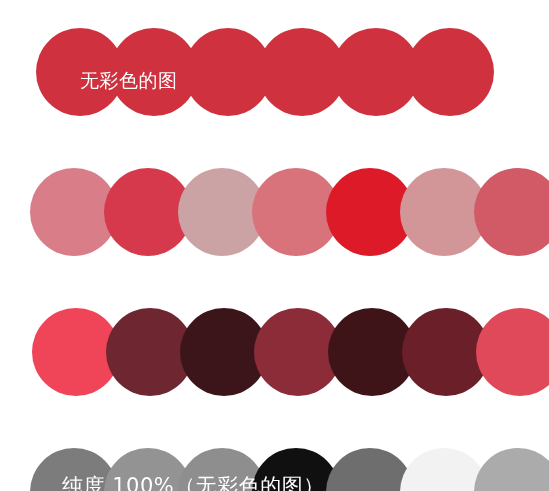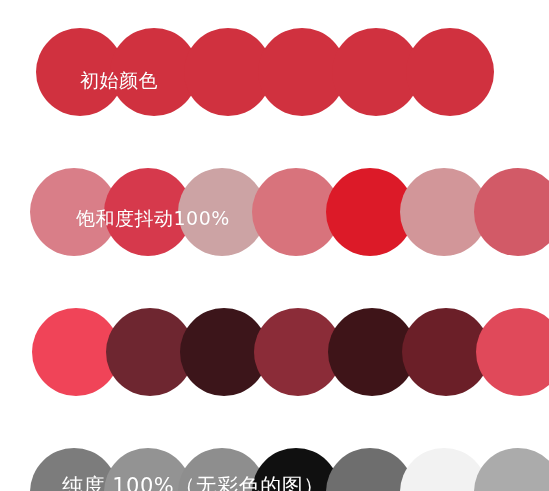--- a/index.html
+++ b/index.html
@@ -76,25 +76,24 @@
   #row-saturation .row-label { left: 76px;  top: 38px; }
   #row-brightness .row-label { left: 70px;  top: 38px; }
   #row-purity     .row-label { left: 62px;  top: 26px; font-size: 21px; }
 </style>
 </head>
 <body>
 
 <div id="swatch-board" style="background: rgb(255, 255, 255);">
     <div class="swatch-row" id="row-initial">
       <div class="circle-strip"><span class="color-circle" title="#D0313F" style="background: rgb(208, 49, 63);"></span><span class="color-circle" title="#D0313F" style="background: rgb(208, 49, 63);"></span><span class="color-circle" title="#D0313F" style="background: rgb(208, 49, 63);"></span><span class="color-circle" title="#D0313F" style="background: rgb(208, 49, 63);"></span><span class="color-circle" title="#D0313F" style="background: rgb(208, 49, 63);"></span><span class="color-circle" title="#D0313F" style="background: rgb(208, 49, 63);"></span></div>
-      <div class="row-label" style="color: rgb(255, 255, 255);">初始颜色</div>
+      <div class="row-label" style="color: rgb(255, 255, 255);">无彩色的图</div>
     </div>
     <div class="swatch-row" id="row-saturation">
       <div class="circle-strip"><span class="color-circle" title="#D97E88" style="background: rgb(217, 126, 136);"></span><span class="color-circle" title="#D6394C" style="background: rgb(214, 57, 76);"></span><span class="color-circle" title="#CCA3A4" style="background: rgb(204, 163, 164);"></span><span class="color-circle" title="#D8737C" style="background: rgb(216, 115, 124);"></span><span class="color-circle" title="#DC1A28" style="background: rgb(220, 26, 40);"></span><span class="color-circle" title="#D29699" style="background: rgb(210, 150, 153);"></span><span class="color-circle" title="#D25A67" style="background: rgb(210, 90, 103);"></span></div>
-      <div class="row-label" style="color: rgb(255, 255, 255);">饱和度抖动100%</div>
     </div>
     <div class="swatch-row" id="row-brightness">
       <div class="circle-strip"><span class="color-circle" title="#F04458" style="background: rgb(240, 68, 88);"></span><span class="color-circle" title="#6E2630" style="background: rgb(110, 38, 48);"></span><span class="color-circle" title="#3C151A" style="background: rgb(60, 21, 26);"></span><span class="color-circle" title="#8B2C38" style="background: rgb(139, 44, 56);"></span><span class="color-circle" title="#3E1418" style="background: rgb(62, 20, 24);"></span><span class="color-circle" title="#6B1F28" style="background: rgb(107, 31, 40);"></span><span class="color-circle" title="#E0495A" style="background: rgb(224, 73, 90);"></span></div>
     </div>
     <div class="swatch-row" id="row-purity">
       <div class="circle-strip"><span class="color-circle" title="#7C7C7C" style="background: rgb(124, 124, 124);"></span><span class="color-circle" title="#939393" style="background: rgb(147, 147, 147);"></span><span class="color-circle" title="#8E8E8E" style="background: rgb(142, 142, 142);"></span><span class="color-circle" title="#101010" style="background: rgb(16, 16, 16);"></span><span class="color-circle" title="#6E6E6E" style="background: rgb(110, 110, 110);"></span><span class="color-circle" title="#F2F2F2" style="background: rgb(242, 242, 242);"></span><span class="color-circle" title="#ABABAB" style="background: rgb(171, 171, 171);"></span></div>
       <div class="row-label" style="color: rgb(255, 255, 255);">纯度 100%（无彩色的图）</div>
     </div>
   </div>
 

